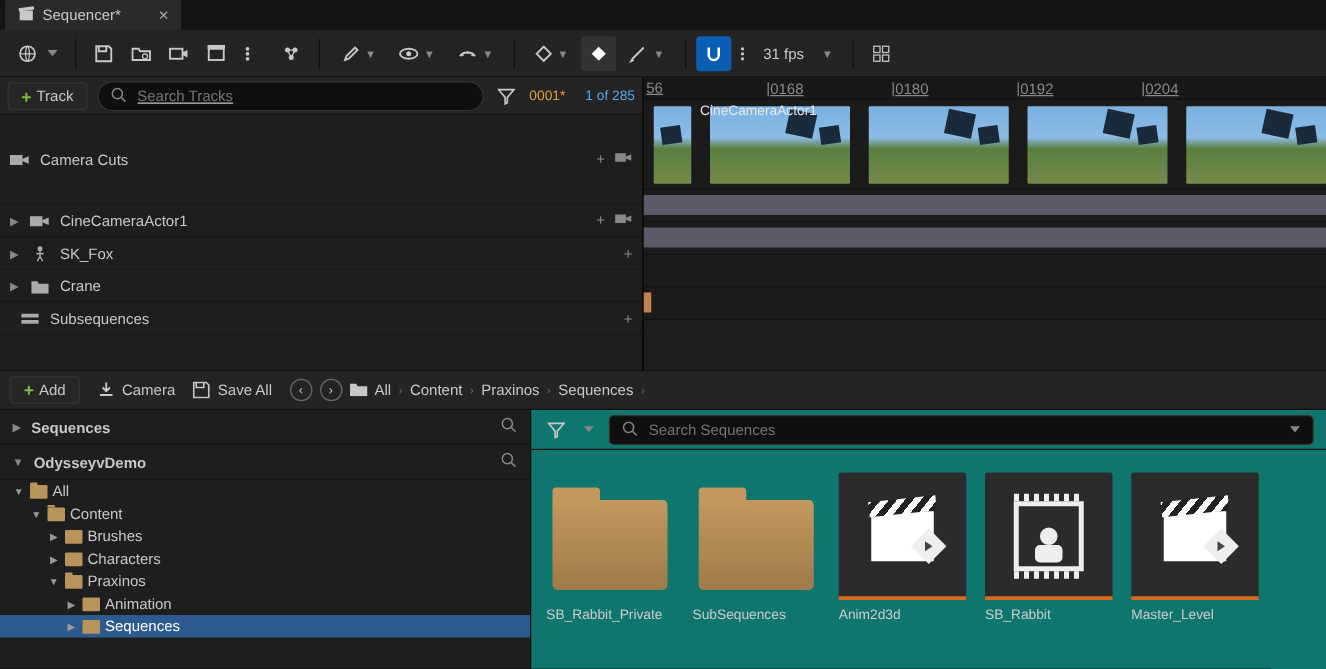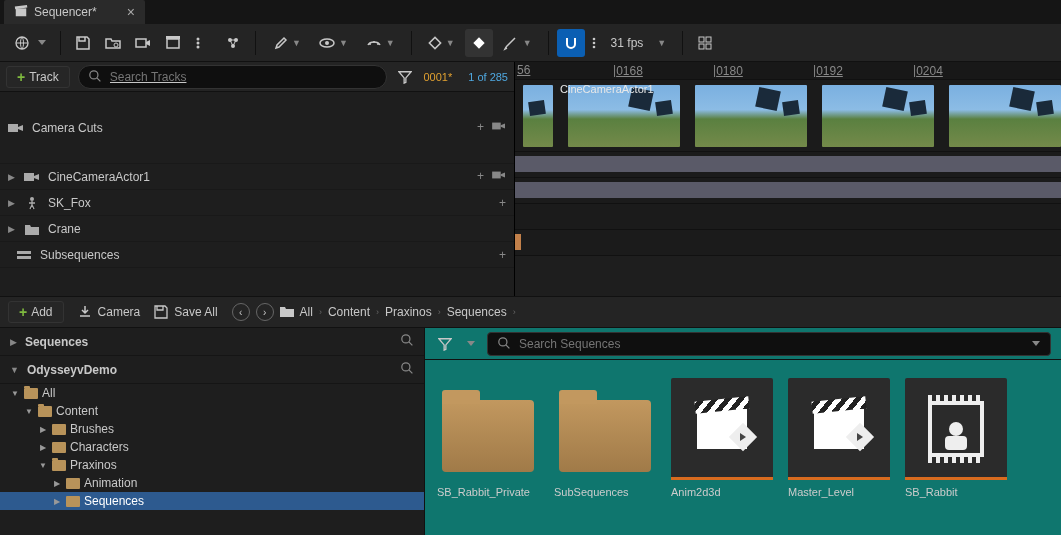--- a/index.html
+++ b/index.html
@@ -486,32 +486,32 @@
             <div class="asset-thumb">
               <div class="clap">
                 <div class="play-dia"></div>
               </div>
               <div class="orange-bar"></div>
             </div>
             <div class="asset-label">Anim2d3d</div>
           </div>
           <div class="asset">
             <div class="asset-thumb">
+              <div class="film">
+                <div class="film-person"></div>
+              </div>
+              <div class="orange-bar"></div>
+            </div>
+            <div class="asset-label">SB_Rabbit</div>
+          </div>
+          <div class="asset">
+            <div class="asset-thumb">
               <div class="clap">
                 <div class="play-dia"></div>
               </div>
               <div class="orange-bar"></div>
             </div>
             <div class="asset-label">Master_Level</div>
           </div>
-          <div class="asset">
-            <div class="asset-thumb">
-              <div class="film">
-                <div class="film-person"></div>
-              </div>
-              <div class="orange-bar"></div>
-            </div>
-            <div class="asset-label">SB_Rabbit</div>
-          </div>
         </div>
     </div>
   </div>
 </div>
 
 </body></html>

